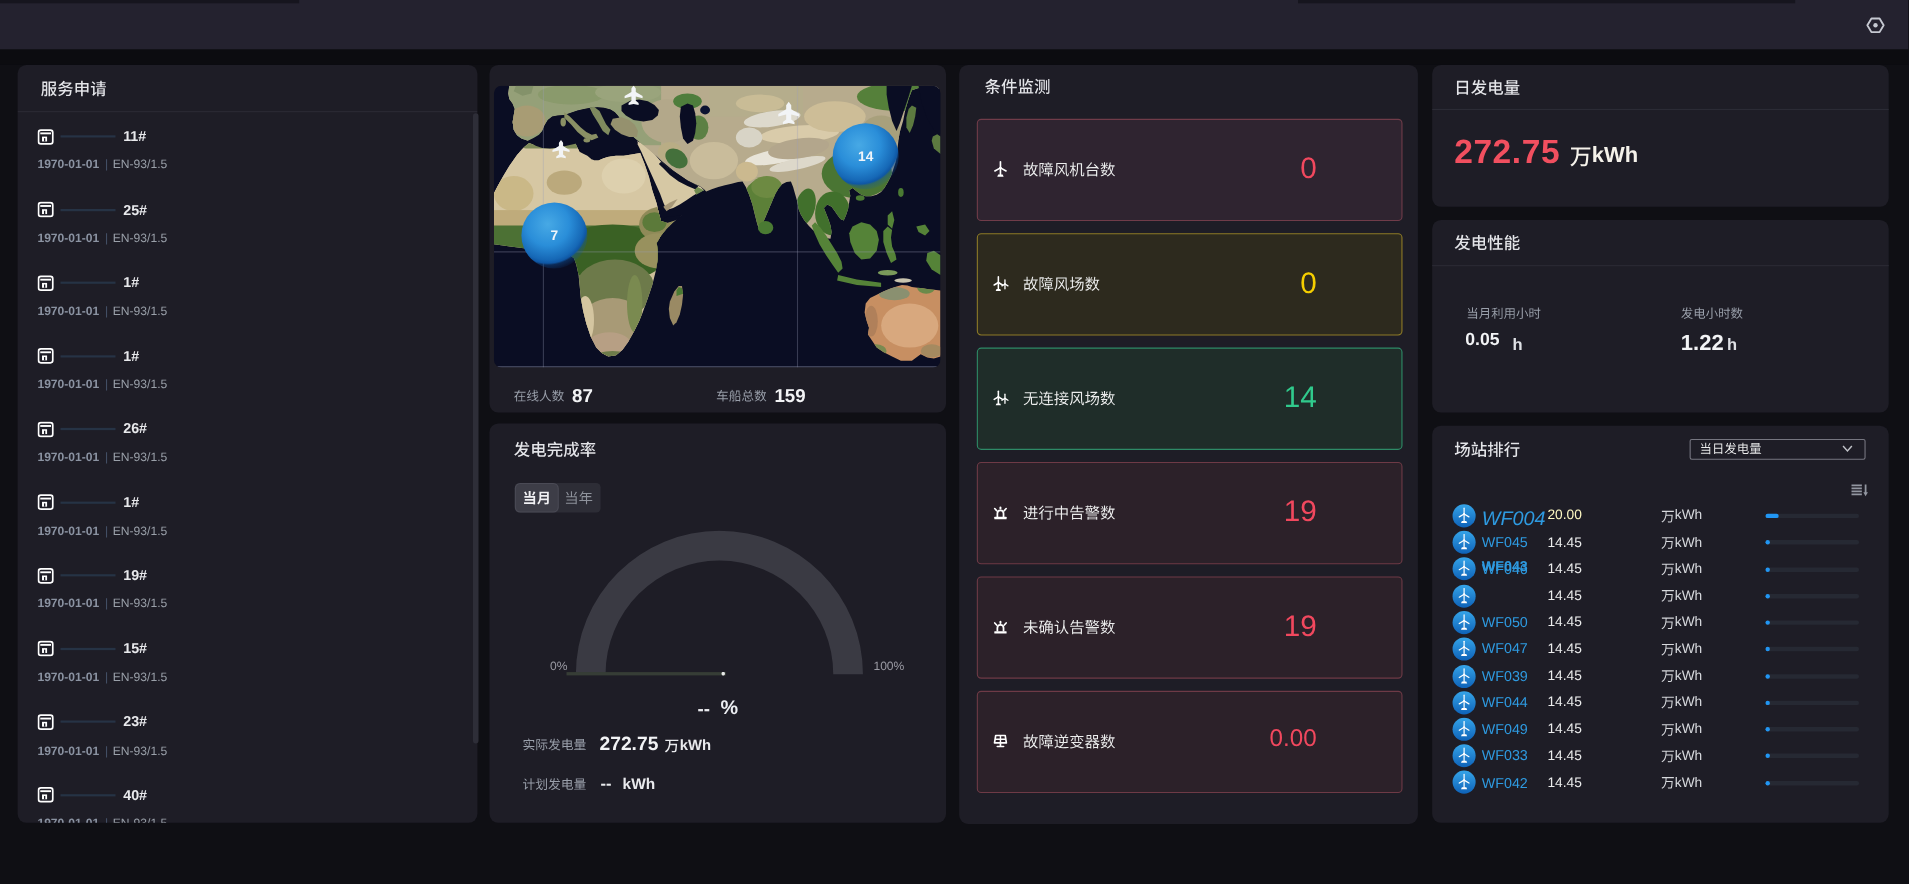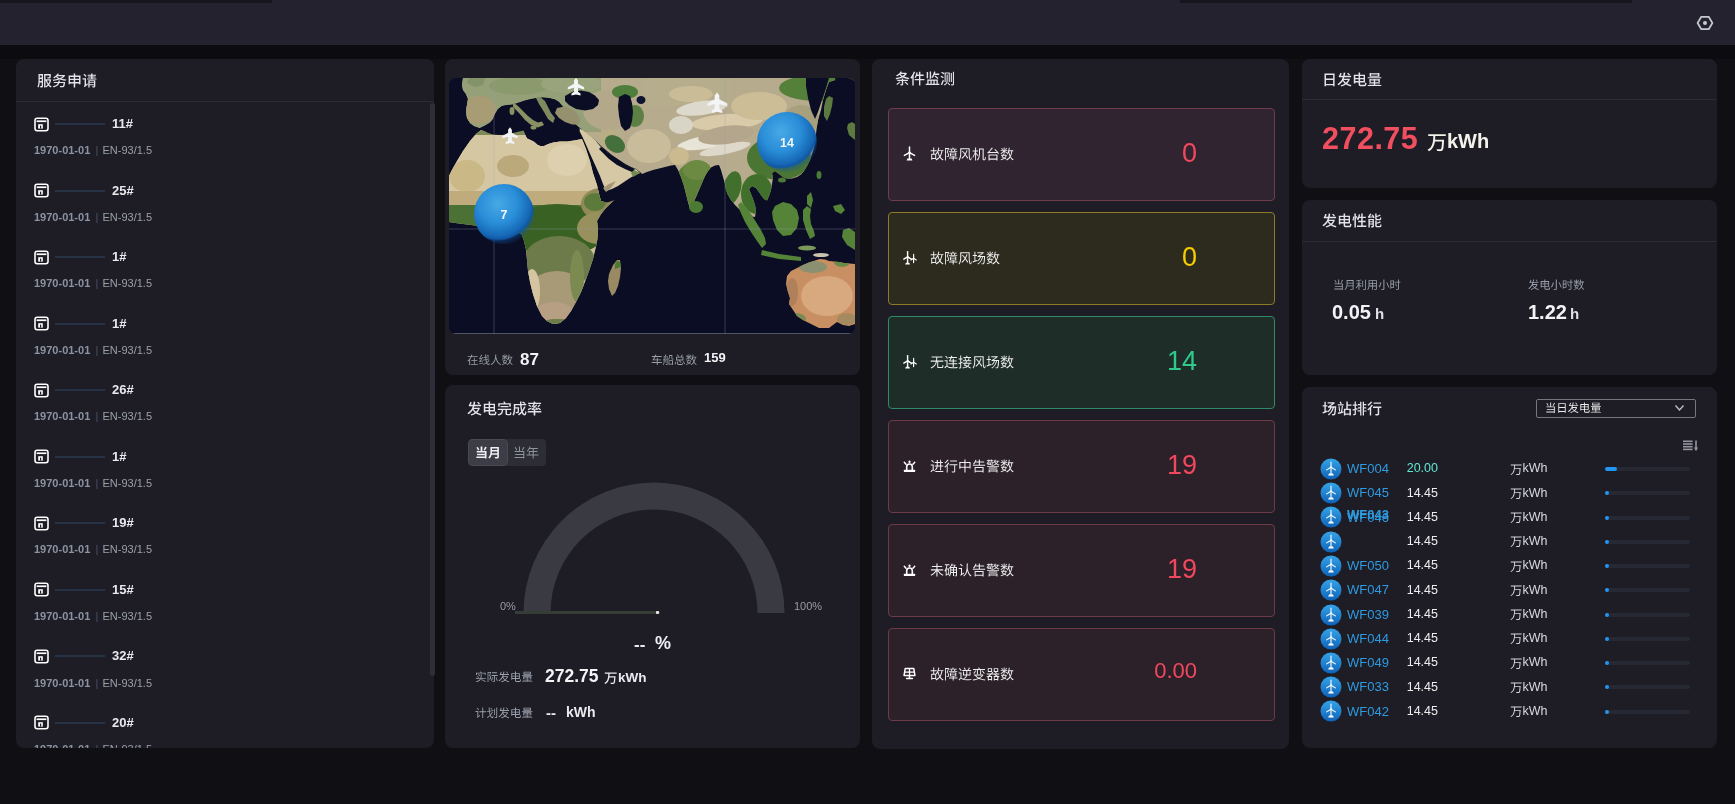--- a/index.html
+++ b/index.html
@@ -109,45 +109,45 @@
       <div style="position:absolute;left:18px;top:551.9px;font-size:11px;font-weight:700;color:#8b93a2;line-height:1;white-space:nowrap;">1970-01-01</div>
       <div style="position:absolute;left:79.5px;top:551.9px;font-size:11px;font-weight:400;color:#46536a;line-height:1;white-space:nowrap;">|</div>
       <div style="position:absolute;left:86.5px;top:551.9px;font-size:11px;font-weight:400;color:#9aa0a9;line-height:1;white-space:nowrap;">EN-93/1.5</div>
       <svg style="position:absolute;left:18px;top:590px" width="15" height="15" viewBox="0 0 15 15">
 <rect x="1" y="1.2" width="13" height="12.6" rx="2.2" fill="none" stroke="#fff" stroke-width="1.6"></rect>
 <rect x="2.6" y="3.4" width="9.8" height="1.7" fill="#fff"></rect>
 <rect x="4.2" y="7.2" width="4.6" height="4.4" fill="#fff"></rect>
 <rect x="6" y="8.6" width="1.2" height="3" fill="#1e1d26"></rect>
 </svg>
       <div style="position:absolute;left:39px;top:596px;width:50px;height:2px;background:#263345"></div>
-      <div style="position:absolute;left:96px;top:590.4px;font-size:13px;font-weight:700;color:#e8e9ec;line-height:1;white-space:nowrap;">32#</div>
+      <div style="position:absolute;left:96px;top:590.4px;font-size:13px;font-weight:700;color:#e8e9ec;line-height:1;white-space:nowrap;">23#</div>
       <div style="position:absolute;left:18px;top:618.5px;font-size:11px;font-weight:700;color:#8b93a2;line-height:1;white-space:nowrap;">1970-01-01</div>
       <div style="position:absolute;left:79.5px;top:618.5px;font-size:11px;font-weight:400;color:#46536a;line-height:1;white-space:nowrap;">|</div>
       <div style="position:absolute;left:86.5px;top:618.5px;font-size:11px;font-weight:400;color:#9aa0a9;line-height:1;white-space:nowrap;">EN-93/1.5</div>
       <svg style="position:absolute;left:18px;top:656px" width="15" height="15" viewBox="0 0 15 15">
 <rect x="1" y="1.2" width="13" height="12.6" rx="2.2" fill="none" stroke="#fff" stroke-width="1.6"></rect>
 <rect x="2.6" y="3.4" width="9.8" height="1.7" fill="#fff"></rect>
 <rect x="4.2" y="7.2" width="4.6" height="4.4" fill="#fff"></rect>
 <rect x="6" y="8.6" width="1.2" height="3" fill="#1e1d26"></rect>
 </svg>
       <div style="position:absolute;left:39px;top:663px;width:50px;height:2px;background:#263345"></div>
-      <div style="position:absolute;left:96px;top:656.9px;font-size:13px;font-weight:700;color:#e8e9ec;line-height:1;white-space:nowrap;">20#</div>
+      <div style="position:absolute;left:96px;top:656.9px;font-size:13px;font-weight:700;color:#e8e9ec;line-height:1;white-space:nowrap;">40#</div>
       <div style="position:absolute;left:18px;top:685.0px;font-size:11px;font-weight:700;color:#8b93a2;line-height:1;white-space:nowrap;">1970-01-01</div>
       <div style="position:absolute;left:79.5px;top:685.0px;font-size:11px;font-weight:400;color:#46536a;line-height:1;white-space:nowrap;">|</div>
       <div style="position:absolute;left:86.5px;top:685.0px;font-size:11px;font-weight:400;color:#9aa0a9;line-height:1;white-space:nowrap;">EN-93/1.5</div>
     </div>
     <div style="position:absolute;left:445px;top:59px;width:415px;height:316px;background:#1e1d26;border-radius:8px;"></div>
     <svg style="position:absolute;left:467px;top:354.0px;overflow:visible" width="48" height="15" viewBox="0 0 48 15">
       <path d="M0.7 2.2H10.8V3.1H0.7ZM4.3 5.9H10.3V6.7H4.3ZM3.8 10H10.8V10.8H3.8ZM6.9 3.7H7.7V10.4H6.9ZM4.5 0.5 5.4 0.7Q5 2 4.4 3.3Q3.8 4.6 2.9 5.7Q2 6.8 0.9 7.6Q0.8 7.5 0.8 7.4Q0.7 7.2 0.6 7.1Q0.5 6.9 0.4 6.8Q1.2 6.3 1.9 5.6Q2.5 4.8 3 4Q3.5 3.1 3.9 2.2Q4.3 1.3 4.5 0.5ZM2.2 5.2H3.1V11H2.2Z M12.4 8Q12.4 7.9 12.3 7.8Q12.3 7.6 12.2 7.5Q12.2 7.3 12.1 7.2Q12.3 7.2 12.5 7Q12.7 6.8 13 6.5Q13.1 6.3 13.4 6Q13.7 5.6 14 5.1Q14.4 4.6 14.7 4Q15.1 3.5 15.4 2.9L16.1 3.3Q15.4 4.5 14.6 5.6Q13.8 6.7 13 7.6V7.6Q13 7.6 12.9 7.6Q12.8 7.7 12.7 7.7Q12.6 7.8 12.5 7.9Q12.4 8 12.4 8ZM12.4 8 12.4 7.3 12.8 7 15.9 6.5Q15.9 6.6 15.9 6.8Q15.9 7.1 15.9 7.2Q14.8 7.4 14.2 7.5Q13.5 7.7 13.2 7.8Q12.8 7.9 12.6 7.9Q12.5 8 12.4 8ZM12.3 5.3Q12.3 5.2 12.3 5Q12.2 4.9 12.2 4.7Q12.1 4.5 12 4.4Q12.2 4.4 12.4 4.2Q12.5 4 12.7 3.7Q12.8 3.6 13 3.3Q13.2 2.9 13.4 2.5Q13.6 2 13.9 1.5Q14.1 1 14.2 0.5L15.1 0.9Q14.8 1.6 14.4 2.3Q14 3 13.6 3.6Q13.3 4.3 12.8 4.8V4.8Q12.8 4.8 12.8 4.9Q12.7 4.9 12.6 5Q12.5 5 12.4 5.1Q12.3 5.2 12.3 5.3ZM12.3 5.3 12.3 4.6 12.7 4.3 14.9 4.1Q14.8 4.3 14.8 4.5Q14.8 4.7 14.8 4.8Q14.1 4.9 13.6 5Q13.2 5.1 12.9 5.1Q12.6 5.1 12.5 5.2Q12.4 5.2 12.3 5.3ZM12.1 9.5Q12.6 9.4 13.2 9.2Q13.8 9 14.5 8.9Q15.2 8.7 16 8.5L16.1 9.2Q15.1 9.5 14.1 9.8Q13.1 10.1 12.3 10.3ZM16.5 3.2 21.9 2.4 22 3.2 16.6 4ZM16.2 5.7 22.2 4.6 22.3 5.3 16.4 6.5ZM18.2 0.4H19.1Q19.1 1.8 19.1 3Q19.2 4.3 19.3 5.4Q19.5 6.4 19.7 7.3Q19.9 8.2 20.1 8.8Q20.4 9.5 20.7 9.8Q21.1 10.2 21.4 10.2Q21.6 10.2 21.7 10.1Q21.8 10 21.9 9.7Q21.9 9.4 21.9 8.9Q22.1 9 22.2 9.1Q22.4 9.3 22.6 9.3Q22.5 10 22.4 10.3Q22.2 10.7 22 10.9Q21.7 11 21.4 11Q20.8 11 20.3 10.6Q19.9 10.2 19.5 9.5Q19.2 8.8 18.9 7.8Q18.7 6.9 18.5 5.7Q18.4 4.5 18.3 3.2Q18.2 1.8 18.2 0.4ZM19.6 1.1 20.1 0.7Q20.4 0.8 20.7 1Q21 1.1 21.3 1.3Q21.6 1.5 21.8 1.7L21.3 2.2Q21 1.9 20.5 1.7Q20 1.4 19.6 1.1ZM21.7 6.1 22.4 6.4Q21.8 7.4 20.9 8.3Q19.9 9.1 18.8 9.8Q17.7 10.4 16.4 10.8Q16.3 10.7 16.2 10.5Q16 10.3 15.9 10.1Q17.1 9.7 18.2 9.2Q19.3 8.6 20.2 7.8Q21.1 7 21.7 6.1Z M28.3 0.5H29.2Q29.2 1 29.2 1.8Q29.1 2.6 29 3.5Q28.8 4.5 28.5 5.5Q28.2 6.6 27.7 7.6Q27.1 8.6 26.3 9.5Q25.4 10.3 24.2 11Q24.1 10.8 23.9 10.6Q23.7 10.5 23.5 10.3Q24.7 9.7 25.5 8.9Q26.3 8 26.9 7.1Q27.4 6.1 27.7 5.2Q27.9 4.2 28.1 3.3Q28.2 2.4 28.2 1.7Q28.3 0.9 28.3 0.5ZM29.1 1.9Q29.1 2.1 29.2 2.7Q29.3 3.2 29.5 4Q29.7 4.8 30 5.6Q30.3 6.5 30.9 7.4Q31.4 8.2 32.2 9Q33 9.7 34.1 10.2Q33.9 10.4 33.7 10.6Q33.6 10.8 33.5 11Q32.3 10.4 31.5 9.6Q30.7 8.8 30.1 7.9Q29.6 7 29.2 6.1Q28.9 5.1 28.7 4.3Q28.5 3.5 28.4 2.9Q28.3 2.3 28.3 2Z M35.3 6.4H39.7V7.1H35.3ZM35.1 2.6H40.6V3.3H35.1ZM39.6 0.7 40.3 1Q40.1 1.4 39.8 1.8Q39.5 2.2 39.3 2.5L38.7 2.2Q38.9 2 39 1.7Q39.2 1.5 39.3 1.2Q39.5 0.9 39.6 0.7ZM37.5 0.5H38.3V5.5H37.5ZM35.5 1 36.1 0.7Q36.4 1.1 36.6 1.5Q36.8 1.9 36.9 2.2L36.2 2.5Q36.2 2.2 35.9 1.8Q35.7 1.4 35.5 1ZM37.5 2.9 38.1 3.2Q37.8 3.7 37.3 4.2Q36.9 4.7 36.4 5.1Q35.9 5.5 35.4 5.8Q35.3 5.6 35.2 5.4Q35.1 5.2 35 5.1Q35.4 4.9 35.9 4.6Q36.4 4.2 36.8 3.8Q37.2 3.3 37.5 2.9ZM38.1 3.1Q38.3 3.2 38.6 3.4Q38.9 3.6 39.2 3.8Q39.6 4 39.9 4.2Q40.2 4.4 40.3 4.5L39.8 5.1Q39.7 5 39.4 4.8Q39.1 4.5 38.8 4.3Q38.5 4.1 38.2 3.8Q37.9 3.6 37.7 3.5ZM41.5 2.7H45.4V3.5H41.5ZM41.7 0.6 42.5 0.7Q42.4 1.8 42.1 2.8Q41.8 3.8 41.5 4.7Q41.1 5.6 40.7 6.2Q40.6 6.2 40.5 6.1Q40.4 6 40.3 5.9Q40.1 5.8 40 5.7Q40.5 5.1 40.8 4.3Q41.1 3.5 41.4 2.5Q41.6 1.6 41.7 0.6ZM43.9 3.2 44.7 3.2Q44.4 5.2 43.9 6.7Q43.4 8.2 42.5 9.2Q41.6 10.3 40.2 11.1Q40.1 11 40 10.9Q40 10.7 39.9 10.6Q39.8 10.5 39.7 10.4Q41 9.7 41.8 8.7Q42.7 7.7 43.2 6.3Q43.6 5 43.9 3.2ZM41.9 3.4Q42.2 4.9 42.7 6.3Q43.2 7.7 43.9 8.7Q44.6 9.7 45.7 10.3Q45.5 10.4 45.4 10.6Q45.2 10.8 45.1 10.9Q44 10.3 43.3 9.2Q42.5 8.1 42 6.7Q41.5 5.2 41.2 3.5ZM35.8 8.4 36.3 7.8Q36.9 8.1 37.6 8.4Q38.2 8.7 38.8 9Q39.4 9.3 39.8 9.6L39.2 10.2Q38.9 9.9 38.3 9.6Q37.7 9.2 37 8.9Q36.4 8.6 35.8 8.4ZM39.4 6.4H39.6L39.7 6.4L40.2 6.6Q39.8 7.8 39.1 8.7Q38.4 9.5 37.4 10.1Q36.5 10.6 35.4 10.9Q35.3 10.8 35.2 10.6Q35.1 10.4 35 10.3Q36 10 36.9 9.6Q37.8 9.1 38.5 8.3Q39.1 7.6 39.4 6.5ZM35.8 8.4Q36 8 36.3 7.5Q36.5 7.1 36.8 6.6Q37 6.1 37.2 5.7L37.9 5.8Q37.8 6.3 37.5 6.8Q37.3 7.3 37 7.7Q36.8 8.2 36.6 8.5Z" fill="#9aa0ab"></path>
     </svg>
     <div style="position:absolute;left:520px;top:350.8px;font-size:17px;font-weight:700;color:#f2f3f5;line-height:1;white-space:nowrap;">87</div>
     <svg style="position:absolute;left:651px;top:354.0px;overflow:visible" width="48" height="15" viewBox="0 0 48 15">
       <path d="M0.9 2.1H10.6V3H0.9ZM0.7 8H10.8V8.9H0.7ZM5.8 3.7H6.7V11H5.8ZM1.9 6.4Q1.9 6.3 1.9 6.2Q1.8 6 1.7 5.8Q1.7 5.7 1.6 5.5Q1.8 5.5 2 5.2Q2.2 5 2.4 4.6Q2.5 4.4 2.8 4Q3 3.6 3.3 3Q3.6 2.4 3.9 1.7Q4.2 1.1 4.4 0.4L5.4 0.7Q5 1.6 4.5 2.6Q4.1 3.5 3.6 4.4Q3.1 5.2 2.6 5.9V5.9Q2.6 5.9 2.5 6Q2.4 6 2.2 6.1Q2.1 6.2 2 6.3Q1.9 6.4 1.9 6.4ZM1.9 6.4V5.7L2.5 5.4H9.9V6.3H3.2Q2.8 6.3 2.6 6.3Q2.3 6.3 2.2 6.3Q2 6.4 1.9 6.4Z M17.9 9.7H21.5V10.5H17.9ZM17.6 6.2H21.9V11H21V7H18.4V11.1H17.6ZM18.4 1.1H20.9V1.9H18.4ZM18.1 1.1H18.8V2.8Q18.8 3.3 18.7 3.8Q18.6 4.4 18.3 4.9Q18 5.4 17.4 5.7Q17.3 5.7 17.2 5.5Q17.1 5.4 17 5.3Q16.9 5.2 16.8 5.2Q17.4 4.9 17.6 4.5Q17.9 4 18 3.6Q18.1 3.2 18.1 2.8ZM20.5 1.1H21.3V4.4Q21.3 4.6 21.3 4.7Q21.4 4.8 21.5 4.8Q21.5 4.8 21.6 4.8Q21.8 4.8 21.9 4.8Q22 4.8 22 4.8Q22.1 4.8 22.2 4.8Q22.4 4.8 22.5 4.8Q22.5 4.9 22.5 5.1Q22.5 5.3 22.5 5.5Q22.4 5.5 22.3 5.5Q22.2 5.5 22 5.5Q22 5.5 21.8 5.5Q21.7 5.5 21.6 5.5Q21.5 5.5 21.4 5.5Q21.1 5.5 20.9 5.4Q20.7 5.3 20.6 5Q20.5 4.8 20.5 4.4ZM13.1 1.9H16V2.6H13.1ZM15.8 1.9H16.5V10Q16.5 10.3 16.5 10.5Q16.4 10.7 16.2 10.8Q16 10.9 15.6 10.9Q15.3 10.9 14.8 10.9Q14.8 10.8 14.7 10.5Q14.6 10.3 14.5 10.2Q14.9 10.2 15.2 10.2Q15.5 10.2 15.6 10.2Q15.7 10.2 15.7 10.1Q15.8 10.1 15.8 10ZM12.8 1.9H13.5V6.2Q13.5 6.7 13.5 7.4Q13.5 8 13.4 8.7Q13.3 9.4 13.1 10Q12.9 10.6 12.6 11.1Q12.5 11 12.4 11Q12.3 10.9 12.1 10.8Q12 10.7 11.9 10.7Q12.3 10 12.5 9.3Q12.7 8.5 12.7 7.7Q12.8 6.9 12.8 6.2ZM14 3.3 14.6 3.1Q14.8 3.5 15 3.9Q15.2 4.4 15.3 4.7L14.7 5Q14.6 4.6 14.4 4.2Q14.2 3.7 14 3.3ZM14.3 0.4 15.2 0.6Q15 1 14.9 1.5Q14.7 2 14.5 2.3L13.9 2.1Q14 1.8 14.1 1.3Q14.2 0.8 14.3 0.4ZM12 5.5H16.2V6.2H12ZM14 6.8 14.5 6.6Q14.8 7 15.1 7.5Q15.3 8 15.4 8.4L14.8 8.6Q14.7 8.3 14.5 7.8Q14.2 7.3 14 6.8Z M31.7 7.7 32.4 7.3Q32.7 7.7 33.1 8.1Q33.4 8.6 33.6 9Q33.9 9.4 34 9.8L33.3 10.2Q33.2 9.9 32.9 9.4Q32.7 9 32.4 8.5Q32.1 8.1 31.7 7.7ZM27.7 7 28.4 6.5Q28.7 6.8 29.1 7.1Q29.5 7.4 29.9 7.8Q30.2 8.1 30.4 8.4L29.8 8.9Q29.6 8.6 29.3 8.3Q28.9 8 28.5 7.6Q28.1 7.3 27.7 7ZM26.2 7.4H27.1V9.7Q27.1 10 27.3 10.1Q27.5 10.1 28 10.1Q28.1 10.1 28.3 10.1Q28.6 10.1 28.9 10.1Q29.2 10.1 29.5 10.1Q29.8 10.1 30.1 10.1Q30.3 10.1 30.5 10.1Q30.8 10.1 30.9 10Q31.1 10 31.1 9.7Q31.2 9.5 31.2 9Q31.3 9 31.4 9.1Q31.6 9.1 31.7 9.2Q31.9 9.2 32 9.3Q32 9.9 31.8 10.3Q31.7 10.6 31.4 10.8Q31.1 10.9 30.5 10.9Q30.5 10.9 30.2 10.9Q29.9 10.9 29.6 10.9Q29.2 10.9 28.9 10.9Q28.6 10.9 28.3 10.9Q28 10.9 28 10.9Q27.3 10.9 26.9 10.8Q26.5 10.7 26.4 10.4Q26.2 10.2 26.2 9.7ZM24.6 7.5 25.4 7.7Q25.2 8.4 25 9.1Q24.7 9.9 24.3 10.4L23.5 10Q23.7 9.7 23.9 9.3Q24.2 8.9 24.3 8.4Q24.5 8 24.6 7.5ZM26 0.8 26.7 0.5Q27.1 1 27.4 1.5Q27.8 2 27.9 2.4L27.1 2.8Q27.1 2.6 26.9 2.2Q26.7 1.9 26.4 1.5Q26.2 1.2 26 0.8ZM30.9 0.5 31.7 0.8Q31.4 1.5 31 2.2Q30.5 2.8 30.2 3.3L29.5 3Q29.7 2.7 30 2.2Q30.2 1.8 30.5 1.3Q30.7 0.9 30.9 0.5ZM26.1 3.6V5.6H31.5V3.6ZM25.1 2.8H32.4V6.4H25.1Z M35.3 6.4H39.7V7.1H35.3ZM35.1 2.6H40.6V3.3H35.1ZM39.6 0.7 40.3 1Q40.1 1.4 39.8 1.8Q39.5 2.2 39.3 2.5L38.7 2.2Q38.9 2 39 1.7Q39.2 1.5 39.3 1.2Q39.5 0.9 39.6 0.7ZM37.5 0.5H38.3V5.5H37.5ZM35.5 1 36.1 0.7Q36.4 1.1 36.6 1.5Q36.8 1.9 36.9 2.2L36.2 2.5Q36.2 2.2 35.9 1.8Q35.7 1.4 35.5 1ZM37.5 2.9 38.1 3.2Q37.8 3.7 37.3 4.2Q36.9 4.7 36.4 5.1Q35.9 5.5 35.4 5.8Q35.3 5.6 35.2 5.4Q35.1 5.2 35 5.1Q35.4 4.9 35.9 4.6Q36.4 4.2 36.8 3.8Q37.2 3.3 37.5 2.9ZM38.1 3.1Q38.3 3.2 38.6 3.4Q38.9 3.6 39.2 3.8Q39.6 4 39.9 4.2Q40.2 4.4 40.3 4.5L39.8 5.1Q39.7 5 39.4 4.8Q39.1 4.5 38.8 4.3Q38.5 4.1 38.2 3.8Q37.9 3.6 37.7 3.5ZM41.5 2.7H45.4V3.5H41.5ZM41.7 0.6 42.5 0.7Q42.4 1.8 42.1 2.8Q41.8 3.8 41.5 4.7Q41.1 5.6 40.7 6.2Q40.6 6.2 40.5 6.1Q40.4 6 40.3 5.9Q40.1 5.8 40 5.7Q40.5 5.1 40.8 4.3Q41.1 3.5 41.4 2.5Q41.6 1.6 41.7 0.6ZM43.9 3.2 44.7 3.2Q44.4 5.2 43.9 6.7Q43.4 8.2 42.5 9.2Q41.6 10.3 40.2 11.1Q40.1 11 40 10.9Q40 10.7 39.9 10.6Q39.8 10.5 39.7 10.4Q41 9.7 41.8 8.7Q42.7 7.7 43.2 6.3Q43.6 5 43.9 3.2ZM41.9 3.4Q42.2 4.9 42.7 6.3Q43.2 7.7 43.9 8.7Q44.6 9.7 45.7 10.3Q45.5 10.4 45.4 10.6Q45.2 10.8 45.1 10.9Q44 10.3 43.3 9.2Q42.5 8.1 42 6.7Q41.5 5.2 41.2 3.5ZM35.8 8.4 36.3 7.8Q36.9 8.1 37.6 8.4Q38.2 8.7 38.8 9Q39.4 9.3 39.8 9.6L39.2 10.2Q38.9 9.9 38.3 9.6Q37.7 9.2 37 8.9Q36.4 8.6 35.8 8.4ZM39.4 6.4H39.6L39.7 6.4L40.2 6.6Q39.8 7.8 39.1 8.7Q38.4 9.5 37.4 10.1Q36.5 10.6 35.4 10.9Q35.3 10.8 35.2 10.6Q35.1 10.4 35 10.3Q36 10 36.9 9.6Q37.8 9.1 38.5 8.3Q39.1 7.6 39.4 6.5ZM35.8 8.4Q36 8 36.3 7.5Q36.5 7.1 36.8 6.6Q37 6.1 37.2 5.7L37.9 5.8Q37.8 6.3 37.5 6.8Q37.3 7.3 37 7.7Q36.8 8.2 36.6 8.5Z" fill="#9aa0ab"></path>
     </svg>
-    <div style="position:absolute;left:704px;top:350.8px;font-size:13px;font-weight:700;color:#f2f3f5;line-height:1;white-space:nowrap;text-align:center;">159</div>
+    <div style="position:absolute;left:704px;top:350.8px;font-size:17px;font-weight:700;color:#f2f3f5;line-height:1;white-space:nowrap;text-align:center;">159</div>
     <svg style="position:absolute;left:449px;top:78px;border-radius:7px" width="406" height="256" viewBox="0 0 406 256">
 <defs>
 <radialGradient id="mk" cx="0.4" cy="0.33" r="0.72">
 <stop offset="0" stop-color="#47a9e5"></stop>
           <stop offset="0.45" stop-color="#2a8ed9"></stop>
           <stop offset="0.75" stop-color="#1668b6"></stop>
           <stop offset="0.82" stop-color="#0f57a4"></stop>
 <stop offset="0.86" stop-color="#0f57a4" stop-opacity="0.4"></stop>
           <stop offset="1" stop-color="#0f57a4" stop-opacity="0"></stop>
 </radialGradient>
@@ -433,21 +433,21 @@
     </div>
     <svg style="position:absolute;left:1322px;top:213.2px;overflow:visible" width="62" height="20" viewBox="0 0 62 20">
       <path d="M6.2 7.2Q7.2 9.5 9.3 11.1Q11.4 12.7 14.6 13.2Q14.4 13.4 14.2 13.6Q14.1 13.8 13.9 14.1Q13.8 14.3 13.7 14.5Q11.5 14 9.9 13.1Q8.2 12.2 7 10.8Q5.8 9.4 5 7.5ZM11.4 6.7H11.7L11.9 6.6L12.9 7Q12.4 8.6 11.6 9.8Q10.7 11.1 9.6 12Q8.5 12.9 7.1 13.5Q5.8 14.1 4.3 14.5Q4.2 14.2 4 13.8Q3.8 13.5 3.6 13.3Q4.9 12.9 6.2 12.4Q7.4 11.9 8.4 11.1Q9.5 10.3 10.2 9.2Q11 8.2 11.4 6.9ZM5.8 6.7H11.6V8H5.4ZM6.7 0.5 8.3 0.7Q8 2.9 7.5 4.8Q7 6.6 6.2 8.2Q5.4 9.8 4.2 11.1Q3.1 12.3 1.4 13.3Q1.3 13.1 1.2 12.9Q1 12.7 0.8 12.5Q0.6 12.3 0.4 12.2Q2.4 11 3.7 9.3Q5 7.6 5.7 5.4Q6.4 3.1 6.7 0.5ZM10.1 1.3 11.2 0.7Q11.5 1 11.8 1.4Q12.2 1.8 12.5 2.1Q12.8 2.5 13 2.8L11.9 3.5Q11.7 3.3 11.4 2.9Q11.1 2.5 10.7 2.1Q10.4 1.7 10.1 1.3ZM2.1 5.5Q2.1 5.3 2 5.1Q1.9 4.9 1.8 4.6Q1.7 4.4 1.6 4.2Q1.8 4.1 1.9 4Q2.1 3.8 2.2 3.6Q2.3 3.4 2.5 3Q2.7 2.6 2.9 2.1Q3.1 1.5 3.2 0.9L4.8 1.2Q4.6 1.8 4.3 2.5Q4 3.1 3.7 3.7Q3.5 4.3 3.2 4.7V4.7Q3.2 4.7 3 4.8Q2.9 4.9 2.6 5Q2.4 5.1 2.3 5.2Q2.1 5.4 2.1 5.5ZM2.1 5.5V4.4L3 3.8H14.1L14.1 5.2H3.7Q3 5.2 2.6 5.3Q2.2 5.4 2.1 5.5Z M17.5 5.9H27.4V7.3H17.5ZM21.6 0.6H23.1V11.7Q23.1 12.2 23.2 12.4Q23.3 12.6 23.5 12.7Q23.7 12.8 24.1 12.8Q24.3 12.8 24.6 12.8Q24.8 12.8 25.2 12.8Q25.6 12.8 25.9 12.8Q26.3 12.8 26.6 12.8Q26.9 12.8 27 12.8Q27.4 12.8 27.6 12.6Q27.9 12.4 27.9 11.9Q28 11.4 28.1 10.5Q28.4 10.7 28.8 10.8Q29.2 11 29.5 11.1Q29.4 12.2 29.2 12.9Q28.9 13.6 28.5 13.9Q28 14.2 27.1 14.2Q27 14.2 26.7 14.2Q26.4 14.2 26 14.2Q25.6 14.2 25.2 14.2Q24.8 14.2 24.4 14.2Q24.1 14.2 24 14.2Q23.1 14.2 22.6 14Q22 13.8 21.8 13.3Q21.6 12.7 21.6 11.7ZM17.7 2.7H28V10.5H17.7V9.1H26.6V4.1H17.7ZM16.8 2.7H18.3V11.4H16.8Z M32.4 0.5H33.9V14.4H32.4ZM31.1 3.4 32.1 3.6Q32.1 4.2 32 4.9Q31.9 5.7 31.8 6.4Q31.6 7.1 31.4 7.7L30.3 7.3Q30.5 6.8 30.7 6.1Q30.8 5.4 30.9 4.7Q31.1 4 31.1 3.4ZM33.8 3.4 34.7 3Q35.1 3.6 35.4 4.3Q35.7 5 35.8 5.5L34.7 6Q34.7 5.6 34.5 5.2Q34.4 4.7 34.2 4.3Q34 3.8 33.8 3.4ZM36.7 1.2 38.1 1.4Q37.9 2.5 37.7 3.6Q37.4 4.7 37.1 5.6Q36.7 6.5 36.3 7.2Q36.2 7.1 35.9 7Q35.7 6.9 35.5 6.8Q35.2 6.7 35 6.6Q35.5 5.9 35.8 5.1Q36.1 4.2 36.3 3.2Q36.6 2.2 36.7 1.2ZM37 3.7H43.9V5H36.5ZM39.2 0.6H40.7V13.4H39.2ZM36.2 7.8H43.6V9.2H36.2ZM35 12.6H44.3V14H35Z M46.4 5.9H51.2V7.1H47.8V14.4H46.4ZM50.5 5.9H51.9V12.9Q51.9 13.4 51.8 13.7Q51.7 14 51.4 14.2Q51 14.3 50.5 14.4Q50 14.4 49.3 14.4Q49.2 14.1 49.1 13.8Q49 13.4 48.8 13.1Q49.3 13.2 49.7 13.2Q50.1 13.2 50.3 13.2Q50.4 13.2 50.5 13.1Q50.5 13.1 50.5 12.9ZM47 8.2H51.3V9.2H47ZM47 10.4H51.3V11.5H47ZM53.2 0.6H54.6V5.3Q54.6 5.7 54.8 5.8Q54.9 5.9 55.4 5.9Q55.5 5.9 55.8 5.9Q56 5.9 56.4 5.9Q56.7 5.9 57 5.9Q57.3 5.9 57.4 5.9Q57.7 5.9 57.9 5.8Q58 5.7 58.1 5.3Q58.1 5 58.1 4.3Q58.4 4.4 58.7 4.6Q59.1 4.7 59.4 4.8Q59.3 5.7 59.1 6.3Q58.9 6.8 58.6 7Q58.2 7.2 57.6 7.2Q57.5 7.2 57.2 7.2Q57 7.2 56.7 7.2Q56.4 7.2 56.1 7.2Q55.8 7.2 55.5 7.2Q55.3 7.2 55.2 7.2Q54.4 7.2 54 7Q53.6 6.9 53.4 6.5Q53.2 6.1 53.2 5.4ZM57.8 1.6 58.7 2.6Q58.1 2.9 57.3 3.2Q56.5 3.5 55.7 3.8Q54.9 4 54.1 4.2Q54.1 4 54 3.7Q53.8 3.5 53.7 3.3Q54.4 3 55.2 2.7Q55.9 2.5 56.6 2.2Q57.3 1.9 57.8 1.6ZM53.2 7.6H54.7V12.5Q54.7 12.9 54.8 13Q54.9 13.1 55.4 13.1Q55.5 13.1 55.8 13.1Q56.1 13.1 56.4 13.1Q56.8 13.1 57.1 13.1Q57.4 13.1 57.5 13.1Q57.8 13.1 58 13Q58.1 12.8 58.2 12.4Q58.2 12 58.3 11.2Q58.5 11.3 58.9 11.5Q59.2 11.6 59.5 11.7Q59.5 12.7 59.3 13.3Q59.1 13.9 58.7 14.1Q58.3 14.3 57.6 14.3Q57.5 14.3 57.3 14.3Q57.1 14.3 56.8 14.3Q56.4 14.3 56.1 14.3Q55.8 14.3 55.6 14.3Q55.3 14.3 55.2 14.3Q54.5 14.3 54 14.2Q53.6 14 53.4 13.6Q53.2 13.2 53.2 12.5ZM57.9 8.3 58.9 9.3Q58.2 9.7 57.4 10Q56.6 10.4 55.8 10.6Q54.9 10.9 54.1 11.1Q54.1 10.9 53.9 10.6Q53.8 10.3 53.7 10.1Q54.5 9.9 55.2 9.6Q56 9.3 56.7 9Q57.4 8.6 57.9 8.3ZM49.6 1.9 50.8 1.4Q51.2 1.9 51.6 2.5Q51.9 3.1 52.2 3.7Q52.5 4.3 52.6 4.7L51.4 5.3Q51.2 4.8 51 4.2Q50.7 3.6 50.3 3Q50 2.4 49.6 1.9ZM46.3 5Q46.2 4.9 46.2 4.6Q46.1 4.4 46 4.1Q45.9 3.9 45.8 3.7Q46 3.6 46.2 3.5Q46.3 3.3 46.5 3.1Q46.6 2.9 46.9 2.5Q47.2 2.1 47.5 1.6Q47.8 1.1 48 0.5L49.5 0.9Q49.2 1.5 48.8 2.1Q48.4 2.8 48 3.3Q47.5 3.9 47.1 4.3V4.3Q47.1 4.3 47 4.4Q46.9 4.4 46.7 4.5Q46.5 4.7 46.4 4.8Q46.3 4.9 46.3 5ZM46.3 5 46.2 4 46.9 3.6 51.7 3.3Q51.6 3.6 51.6 3.9Q51.6 4.2 51.6 4.4Q50.3 4.5 49.4 4.6Q48.5 4.7 47.9 4.8Q47.4 4.8 47 4.9Q46.7 4.9 46.6 4.9Q46.4 5 46.3 5Z" fill="#e3e4e8"></path>
     </svg>
     <svg style="position:absolute;left:1333px;top:279.1px;overflow:visible" width="70" height="15" viewBox="0 0 70 15">
       <path d="M5.2 0.4H6.1V4.9H5.2ZM1.4 1.3 2.1 0.9Q2.5 1.3 2.7 1.8Q3 2.3 3.3 2.7Q3.5 3.2 3.6 3.5L2.8 3.9Q2.7 3.5 2.5 3.1Q2.2 2.6 2 2.1Q1.7 1.7 1.4 1.3ZM9.1 0.8 10 1.2Q9.7 1.6 9.4 2.1Q9.2 2.6 8.9 3.1Q8.6 3.6 8.3 4L7.6 3.7Q7.9 3.3 8.1 2.8Q8.4 2.3 8.6 1.8Q8.9 1.3 9.1 0.8ZM1.5 4.4H9.8V10.9H8.9V5.3H1.5ZM1.9 6.9H9.3V7.8H1.9ZM1.3 9.5H9.4V10.4H1.3Z M14.2 1H20.1V1.9H14.2ZM14.2 3.8H20.1V4.6H14.2ZM14.1 6.5H20.1V7.3H14.1ZM13.6 1H14.5V4.5Q14.5 5.3 14.4 6.1Q14.3 6.9 14.1 7.8Q13.9 8.6 13.4 9.4Q13 10.2 12.3 10.9Q12.2 10.8 12.1 10.6Q12 10.5 11.9 10.4Q11.7 10.3 11.6 10.2Q12.3 9.6 12.7 8.9Q13.1 8.2 13.3 7.5Q13.5 6.7 13.6 6Q13.6 5.2 13.6 4.5ZM19.7 1H20.6V9.6Q20.6 10 20.4 10.3Q20.3 10.5 20 10.6Q19.7 10.7 19.1 10.8Q18.5 10.8 17.6 10.8Q17.6 10.7 17.5 10.5Q17.4 10.3 17.4 10.2Q17.3 10 17.2 9.9Q17.7 9.9 18.1 9.9Q18.6 9.9 18.9 9.9Q19.2 9.9 19.3 9.9Q19.5 9.9 19.6 9.8Q19.7 9.8 19.7 9.6Z M23.2 3.9H28.5V4.6H23.2ZM29.3 1.8H30.1V8H29.3ZM25.5 1.4H26.4V10.8H25.5ZM32.1 0.7H32.9V9.7Q32.9 10.2 32.8 10.4Q32.7 10.6 32.4 10.7Q32.1 10.8 31.6 10.8Q31.1 10.9 30.4 10.9Q30.3 10.7 30.3 10.6Q30.2 10.4 30.2 10.3Q30.1 10.1 30 10Q30.6 10 31.1 10Q31.6 10 31.8 10Q31.9 10 32 9.9Q32.1 9.9 32.1 9.7ZM27.8 0.5 28.4 1.2Q27.8 1.4 26.9 1.6Q26 1.8 25.1 2Q24.2 2.2 23.3 2.3Q23.3 2.1 23.2 1.9Q23.2 1.7 23.1 1.6Q23.7 1.5 24.4 1.4Q25 1.3 25.7 1.1Q26.3 1 26.8 0.9Q27.4 0.7 27.8 0.5ZM25.5 4.2 26.1 4.5Q25.9 5.1 25.6 5.8Q25.3 6.5 24.9 7.1Q24.6 7.8 24.2 8.3Q23.8 8.9 23.4 9.3Q23.3 9.2 23.2 9Q23.2 8.9 23.1 8.7Q23 8.6 22.9 8.5Q23.3 8.1 23.7 7.6Q24 7.1 24.4 6.6Q24.7 6 25 5.4Q25.3 4.8 25.5 4.2ZM26.3 5.4Q26.4 5.5 26.7 5.8Q27 6 27.4 6.3Q27.8 6.6 28.1 6.9Q28.4 7.2 28.5 7.3L28 8Q27.8 7.8 27.5 7.5Q27.3 7.2 26.9 6.9Q26.6 6.6 26.3 6.3Q26 6 25.8 5.8Z M36.1 1.2H43.4V2.1H36.1ZM36.1 3.9H43.4V4.7H36.1ZM36.1 6.6H43.4V7.4H36.1ZM35.6 1.2H36.5V5.3Q36.5 6 36.4 6.7Q36.4 7.5 36.2 8.2Q36 9 35.7 9.7Q35.4 10.3 34.9 10.9Q34.9 10.8 34.7 10.7Q34.6 10.6 34.5 10.5Q34.4 10.4 34.3 10.3Q34.7 9.8 35 9.2Q35.3 8.6 35.4 7.9Q35.6 7.3 35.6 6.6Q35.6 5.9 35.6 5.3ZM43.1 1.2H43.9V9.7Q43.9 10.1 43.8 10.3Q43.7 10.5 43.4 10.6Q43.1 10.7 42.6 10.8Q42.1 10.8 41.3 10.8Q41.3 10.6 41.2 10.4Q41.1 10.1 41 10Q41.4 10 41.8 10Q42.1 10 42.4 10Q42.7 10 42.8 10Q43 10 43 9.9Q43.1 9.9 43.1 9.7ZM39.2 1.6H40V10.7H39.2Z M50.4 0.6H51.4V9.7Q51.4 10.1 51.2 10.4Q51.1 10.6 50.8 10.7Q50.5 10.8 49.9 10.8Q49.4 10.9 48.6 10.9Q48.6 10.7 48.5 10.6Q48.5 10.4 48.4 10.2Q48.3 10.1 48.2 10Q48.7 10 49.1 10Q49.4 10 49.7 10Q50 10 50.1 10Q50.3 10 50.4 9.9Q50.4 9.8 50.4 9.7ZM53.2 3.5 54 3.2Q54.5 4 54.9 4.9Q55.4 5.8 55.7 6.7Q56.1 7.5 56.2 8.2L55.3 8.6Q55.2 7.9 54.9 7Q54.5 6.2 54.1 5.2Q53.7 4.3 53.2 3.5ZM47.5 3.3 48.4 3.4Q48.2 4.2 48 5.2Q47.7 6.1 47.3 6.9Q46.9 7.8 46.4 8.4Q46.3 8.3 46.1 8.2Q46 8.1 45.8 8.1Q45.7 8 45.6 7.9Q46.1 7.3 46.4 6.5Q46.8 5.7 47.1 4.9Q47.3 4 47.5 3.3Z M57.8 1.4H61V8.7H57.8V8H60.2V2.2H57.8ZM57.9 4.6H60.5V5.4H57.9ZM57.4 1.4H58.2V9.7H57.4ZM61.5 2.7H67.4V3.6H61.5ZM65.1 0.5H66V9.6Q66 10 65.9 10.3Q65.7 10.5 65.4 10.6Q65.1 10.7 64.6 10.7Q64 10.7 63.2 10.7Q63.1 10.6 63 10.3Q62.9 10 62.9 9.9Q63.3 9.9 63.7 9.9Q64.1 9.9 64.4 9.9Q64.7 9.9 64.8 9.9Q65 9.9 65.1 9.8Q65.1 9.7 65.1 9.6ZM61.9 4.8 62.6 4.5Q62.9 4.9 63.2 5.4Q63.5 5.9 63.8 6.4Q64.1 6.8 64.3 7.2L63.6 7.6Q63.4 7.2 63.1 6.8Q62.8 6.3 62.5 5.8Q62.2 5.3 61.9 4.8Z" fill="#9aa0ab"></path>
     </svg>
     <svg style="position:absolute;left:1528px;top:279.1px;overflow:visible" width="59" height="15" viewBox="0 0 59 15">
       <path d="M4.6 5.4Q5.4 7.2 7 8.4Q8.5 9.7 10.9 10.1Q10.8 10.2 10.7 10.3Q10.6 10.5 10.5 10.6Q10.4 10.8 10.4 10.9Q8.8 10.5 7.5 9.8Q6.3 9.1 5.4 8Q4.4 7 3.9 5.6ZM8.6 5H8.8L9 5L9.5 5.3Q9.2 6.5 8.5 7.4Q7.9 8.3 7 9Q6.2 9.6 5.2 10.1Q4.2 10.6 3.2 10.9Q3.1 10.7 3 10.5Q2.8 10.3 2.7 10.1Q3.7 9.9 4.6 9.5Q5.6 9.1 6.3 8.4Q7.1 7.8 7.7 7Q8.3 6.2 8.6 5.2ZM4.3 5H8.8V5.9H4.1ZM5.1 0.4 6.1 0.6Q5.8 2.2 5.5 3.6Q5.1 5 4.5 6.1Q3.9 7.3 3 8.3Q2.2 9.2 1 10Q0.9 9.9 0.8 9.7Q0.7 9.6 0.6 9.5Q0.4 9.4 0.3 9.3Q1.8 8.4 2.8 7.1Q3.8 5.8 4.3 4.1Q4.9 2.4 5.1 0.4ZM7.6 1 8.3 0.6Q8.5 0.9 8.8 1.2Q9.1 1.5 9.3 1.7Q9.6 2 9.7 2.2L9 2.7Q8.9 2.5 8.6 2.2Q8.4 1.9 8.1 1.6Q7.8 1.3 7.6 1ZM1.6 4Q1.6 3.9 1.6 3.8Q1.5 3.6 1.5 3.5Q1.4 3.3 1.3 3.2Q1.5 3.2 1.6 3.1Q1.7 3 1.8 2.8Q1.8 2.7 2 2.4Q2.1 2 2.3 1.6Q2.4 1.2 2.5 0.8L3.4 0.9Q3.3 1.4 3.1 1.9Q2.9 2.4 2.7 2.8Q2.5 3.2 2.3 3.5V3.5Q2.3 3.5 2.2 3.6Q2.1 3.6 2 3.7Q1.8 3.8 1.7 3.9Q1.6 4 1.6 4ZM1.6 4V3.4L2.2 3H10.5L10.5 3.8H2.8Q2.3 3.8 2 3.9Q1.7 3.9 1.6 4Z M13.2 4.5H20.6V5.3H13.2ZM16.4 0.5H17.3V9Q17.3 9.3 17.4 9.5Q17.4 9.7 17.6 9.7Q17.8 9.8 18.1 9.8Q18.2 9.8 18.4 9.8Q18.7 9.8 19 9.8Q19.3 9.8 19.6 9.8Q19.9 9.8 20.1 9.8Q20.4 9.8 20.5 9.8Q20.8 9.8 21 9.6Q21.1 9.5 21.2 9.1Q21.3 8.7 21.3 8Q21.5 8.1 21.7 8.2Q22 8.3 22.2 8.3Q22.1 9.2 22 9.7Q21.8 10.2 21.5 10.4Q21.2 10.7 20.5 10.7Q20.5 10.7 20.2 10.7Q20 10.7 19.6 10.7Q19.3 10.7 19 10.7Q18.6 10.7 18.4 10.7Q18.1 10.7 18 10.7Q17.4 10.7 17.1 10.5Q16.7 10.4 16.6 10Q16.4 9.6 16.4 9ZM13.2 2.1H21.1V7.8H13.2V7H20.2V2.9H13.2ZM12.7 2.1H13.6V8.5H12.7Z M27.8 0.6H28.8V9.7Q28.8 10.1 28.6 10.4Q28.5 10.6 28.2 10.7Q27.9 10.8 27.3 10.8Q26.8 10.9 26 10.9Q26 10.7 25.9 10.6Q25.9 10.4 25.8 10.2Q25.7 10.1 25.6 10Q26.1 10 26.5 10Q26.8 10 27.1 10Q27.4 10 27.5 10Q27.7 10 27.8 9.9Q27.8 9.8 27.8 9.7ZM30.6 3.5 31.4 3.2Q31.9 4 32.3 4.9Q32.8 5.8 33.1 6.7Q33.5 7.5 33.6 8.2L32.7 8.6Q32.6 7.9 32.3 7Q31.9 6.2 31.5 5.2Q31.1 4.3 30.6 3.5ZM24.9 3.3 25.8 3.4Q25.6 4.2 25.4 5.2Q25.1 6.1 24.7 6.9Q24.3 7.8 23.8 8.4Q23.7 8.3 23.5 8.2Q23.4 8.1 23.2 8.1Q23.1 8 23 7.9Q23.5 7.3 23.8 6.5Q24.2 5.7 24.5 4.9Q24.7 4 24.9 3.3Z M35.2 1.4H38.4V8.7H35.2V8H37.6V2.2H35.2ZM35.3 4.6H37.9V5.4H35.3ZM34.8 1.4H35.6V9.7H34.8ZM38.9 2.7H44.8V3.6H38.9ZM42.5 0.5H43.4V9.6Q43.4 10 43.3 10.3Q43.1 10.5 42.8 10.6Q42.5 10.7 42 10.7Q41.4 10.7 40.6 10.7Q40.5 10.6 40.4 10.3Q40.3 10 40.3 9.9Q40.7 9.9 41.1 9.9Q41.5 9.9 41.8 9.9Q42.1 9.9 42.2 9.9Q42.4 9.9 42.5 9.8Q42.5 9.7 42.5 9.6ZM39.3 4.8 40 4.5Q40.3 4.9 40.6 5.4Q40.9 5.9 41.2 6.4Q41.5 6.8 41.7 7.2L41 7.6Q40.8 7.2 40.5 6.8Q40.2 6.3 39.9 5.8Q39.6 5.3 39.3 4.8Z M46 6.3H50.3V7H46ZM45.8 2.6H51.2V3.3H45.8ZM50.2 0.7 50.9 1Q50.7 1.4 50.4 1.8Q50.1 2.2 49.9 2.4L49.4 2.2Q49.5 2 49.7 1.7Q49.8 1.4 50 1.2Q50.1 0.9 50.2 0.7ZM48.1 0.4H48.9V5.4H48.1ZM46.2 1 46.8 0.7Q47.1 1.1 47.3 1.5Q47.5 1.9 47.5 2.2L46.9 2.5Q46.8 2.2 46.6 1.8Q46.4 1.3 46.2 1ZM48.1 2.8 48.7 3.2Q48.4 3.7 48 4.1Q47.6 4.6 47.1 5Q46.6 5.4 46.1 5.7Q46 5.5 45.9 5.3Q45.8 5.1 45.6 5Q46.1 4.8 46.6 4.5Q47.1 4.1 47.5 3.7Q47.9 3.3 48.1 2.8ZM48.8 3.1Q48.9 3.2 49.2 3.4Q49.5 3.5 49.9 3.8Q50.2 4 50.5 4.1Q50.8 4.3 50.9 4.4L50.4 5Q50.3 4.9 50 4.7Q49.7 4.5 49.4 4.2Q49.1 4 48.8 3.8Q48.5 3.6 48.4 3.5ZM52.1 2.6H55.9V3.4H52.1ZM52.3 0.5 53.1 0.7Q52.9 1.7 52.7 2.8Q52.4 3.8 52.1 4.6Q51.7 5.5 51.3 6.1Q51.2 6.1 51.1 6Q51 5.9 50.9 5.8Q50.7 5.7 50.6 5.6Q51.1 5 51.4 4.2Q51.7 3.4 51.9 2.5Q52.2 1.5 52.3 0.5ZM54.4 3.1 55.2 3.2Q54.9 5.1 54.4 6.6Q53.9 8 53 9.1Q52.1 10.1 50.8 10.9Q50.7 10.8 50.6 10.7Q50.6 10.5 50.5 10.4Q50.4 10.3 50.3 10.2Q51.6 9.6 52.4 8.6Q53.2 7.6 53.7 6.2Q54.2 4.9 54.4 3.1ZM52.5 3.4Q52.8 4.9 53.2 6.2Q53.7 7.5 54.4 8.5Q55.2 9.5 56.2 10.1Q56 10.2 55.9 10.4Q55.7 10.6 55.6 10.8Q54.5 10.1 53.8 9Q53.1 8 52.6 6.5Q52.1 5.1 51.8 3.5ZM46.4 8.2 47 7.7Q47.6 7.9 48.2 8.2Q48.9 8.5 49.4 8.9Q50 9.2 50.4 9.5L49.9 10Q49.5 9.7 48.9 9.4Q48.3 9.1 47.7 8.8Q47 8.4 46.4 8.2ZM50 6.3H50.2L50.3 6.3L50.8 6.4Q50.4 7.7 49.7 8.5Q49 9.4 48.1 9.9Q47.2 10.5 46.1 10.8Q46 10.6 45.9 10.4Q45.8 10.2 45.7 10.1Q46.7 9.9 47.6 9.4Q48.4 8.9 49.1 8.2Q49.7 7.4 50 6.4ZM46.4 8.2Q46.7 7.9 47 7.4Q47.2 7 47.4 6.5Q47.7 6 47.8 5.6L48.6 5.7Q48.4 6.2 48.2 6.7Q47.9 7.1 47.7 7.6Q47.4 8 47.2 8.4Z" fill="#9aa0ab"></path>
     </svg>
-    <div style="position:absolute;left:1332px;top:302.2px;font-size:20px;font-weight:700;color:#f2f3f5;line-height:1;white-space:nowrap;">0.05</div>
+    <div style="position:absolute;left:1332px;top:302.2px;font-size:16px;font-weight:700;color:#f2f3f5;line-height:1;white-space:nowrap;">0.05</div>
     <div style="position:absolute;left:1375px;top:305.9px;font-size:15px;font-weight:700;color:#dfe1e5;line-height:1;white-space:nowrap;">h</div>
     <div style="position:absolute;left:1528px;top:302.2px;font-size:20px;font-weight:700;color:#f2f3f5;line-height:1;white-space:nowrap;">1.22</div>
     <div style="position:absolute;left:1570px;top:305.9px;font-size:15px;font-weight:700;color:#dfe1e5;line-height:1;white-space:nowrap;">h</div>
     <div style="position:absolute;left:1302px;top:387px;width:415px;height:361px;background:#1e1d26;border-radius:8px;"></div>
     <svg style="position:absolute;left:1322px;top:401.2px;overflow:visible" width="62" height="20" viewBox="0 0 62 20">
       <path d="M0.7 4.2H5.3V5.5H0.7ZM2.4 0.7H3.8V10.8H2.4ZM0.5 11.1Q1.1 10.9 1.9 10.7Q2.7 10.4 3.5 10.1Q4.4 9.7 5.3 9.4L5.6 10.7Q4.4 11.2 3.2 11.7Q1.9 12.2 0.9 12.6ZM5.6 1.2H11.9V2.6H5.6ZM12.8 5.3H14.2Q14.2 5.3 14.2 5.4Q14.2 5.6 14.2 5.7Q14.2 5.9 14.2 6Q14.1 7.9 14 9.3Q13.8 10.7 13.7 11.6Q13.6 12.5 13.4 13Q13.2 13.5 13 13.7Q12.8 14 12.5 14.2Q12.3 14.3 11.9 14.3Q11.6 14.4 11.2 14.4Q10.8 14.4 10.3 14.4Q10.2 14.1 10.1 13.7Q10 13.3 9.9 13Q10.3 13.1 10.7 13.1Q11.1 13.1 11.3 13.1Q11.5 13.1 11.6 13Q11.7 13 11.8 12.9Q12 12.6 12.2 11.9Q12.4 11.1 12.5 9.6Q12.7 8.1 12.8 5.6ZM6.2 6.9Q6.2 6.7 6.1 6.5Q6 6.2 5.9 6Q5.7 5.7 5.6 5.5Q5.9 5.5 6.3 5.3Q6.8 5.1 7.2 4.8Q7.4 4.6 7.9 4.3Q8.3 4 8.9 3.5Q9.5 3.1 10.1 2.6Q10.7 2 11.2 1.5V1.4L11.9 1.1L12.9 1.9Q11.5 3.2 10 4.3Q8.5 5.4 7.2 6.2V6.2Q7.2 6.2 7 6.3Q6.9 6.3 6.7 6.4Q6.5 6.5 6.4 6.6Q6.2 6.8 6.2 6.9ZM6.2 6.9V5.7L7 5.3H13.3L13.3 6.7H7.6Q7.1 6.7 6.7 6.7Q6.3 6.8 6.2 6.9ZM10.8 6.1 12 6.4Q11.3 9.1 10 11.1Q8.7 13.1 6.8 14.4Q6.7 14.3 6.5 14.1Q6.3 14 6.1 13.8Q5.9 13.7 5.8 13.6Q7.7 12.4 8.9 10.5Q10.2 8.6 10.8 6.1ZM8.4 6.1 9.6 6.4Q9.2 7.9 8.3 9.1Q7.4 10.4 6.3 11.2Q6.2 11.1 6 10.9Q5.8 10.8 5.6 10.6Q5.4 10.5 5.3 10.4Q6.4 9.7 7.2 8.6Q8 7.5 8.4 6.1Z M15.8 3.3H21.7V4.6H15.8ZM15.7 11.6Q16.4 11.5 17.3 11.3Q18.3 11.1 19.4 10.8Q20.4 10.6 21.5 10.3L21.6 11.6Q20.2 12 18.7 12.4Q17.2 12.7 16 13ZM16.4 5.4 17.5 5.2Q17.7 6 17.8 7Q17.9 7.9 18.1 8.8Q18.2 9.7 18.2 10.4L17 10.6Q17 9.9 16.9 9Q16.8 8.1 16.7 7.2Q16.5 6.2 16.4 5.4ZM19.8 5.1 21.1 5.3Q21 6 20.8 6.8Q20.7 7.6 20.5 8.4Q20.4 9.2 20.2 10Q20 10.7 19.9 11.3L18.8 11Q19 10.4 19.1 9.7Q19.3 9 19.4 8.1Q19.5 7.3 19.6 6.5Q19.7 5.7 19.8 5.1ZM17.5 1 18.8 0.6Q19.1 1.1 19.4 1.7Q19.6 2.4 19.8 2.8L18.5 3.2Q18.4 2.8 18.1 2.1Q17.8 1.5 17.5 1ZM25.1 3.5H29.5V4.8H25.1ZM22.6 12.4H28.1V13.7H22.6ZM24.3 0.5H25.8V8.2H24.3ZM21.9 7.7H28.9V14.4H27.4V9H23.3V14.4H21.9Z M30.5 8.3Q31.2 8.2 32 8Q32.8 7.8 33.7 7.6Q34.6 7.3 35.4 7.1L35.6 8.4Q34.4 8.7 33.1 9.1Q31.8 9.4 30.8 9.7ZM30.7 3.5H35.4V4.8H30.7ZM32.6 0.5H33.9V12.8Q33.9 13.3 33.8 13.6Q33.7 13.9 33.4 14.1Q33.1 14.2 32.6 14.3Q32.1 14.3 31.4 14.3Q31.3 14.1 31.2 13.7Q31.1 13.3 31 13Q31.4 13.1 31.8 13.1Q32.2 13.1 32.3 13.1Q32.6 13.1 32.6 12.8ZM36 3H38.9V4.3H36ZM41.2 3H44.3V4.3H41.2ZM36 6.2H38.7V7.4H36ZM41.3 6.2H44.2V7.4H41.3ZM41.4 9.4H44.5V10.6H41.4ZM40.7 0.7H42V14.5H40.7ZM38.1 0.7H39.4V14.4H38.1ZM35.6 9.3H38.8V10.6H35.6Z M51.6 1.4H59V2.8H51.6ZM55.7 6H57.2V12.7Q57.2 13.3 57 13.7Q56.9 14 56.4 14.2Q56 14.3 55.3 14.4Q54.6 14.4 53.6 14.4Q53.5 14.1 53.4 13.7Q53.3 13.3 53.1 13Q53.6 13 54.1 13Q54.5 13 54.9 13Q55.2 13 55.4 13Q55.6 13 55.7 13Q55.7 12.9 55.7 12.7ZM51 5.6H59.4V6.9H51ZM47.8 7 49 5.7 49.2 5.8V14.5H47.8ZM49.5 3.8 50.9 4.3Q50.3 5.2 49.5 6.2Q48.8 7.2 47.9 8Q47.1 8.9 46.3 9.5Q46.2 9.4 46 9.1Q45.8 8.9 45.7 8.7Q45.5 8.5 45.3 8.3Q46.1 7.8 46.9 7Q47.6 6.3 48.3 5.5Q49 4.6 49.5 3.8ZM48.9 0.5 50.3 1.1Q49.8 1.8 49.1 2.5Q48.4 3.2 47.7 3.8Q47 4.4 46.3 4.9Q46.2 4.8 46 4.6Q45.9 4.3 45.7 4.1Q45.6 3.9 45.5 3.8Q46.1 3.4 46.7 2.8Q47.4 2.3 48 1.7Q48.5 1.1 48.9 0.5Z" fill="#e3e4e8"></path>
     </svg>
     <div style="position:absolute;left:1536px;top:399px;width:160px;height:19px;border:1px solid #767680;border-radius:2px;box-sizing:border-box"></div>
     <svg style="position:absolute;left:1545px;top:402.1px;overflow:visible" width="59" height="15" viewBox="0 0 59 15">
       <path d="M5.2 0.4H6.1V4.9H5.2ZM1.4 1.3 2.1 0.9Q2.5 1.3 2.7 1.8Q3 2.3 3.3 2.7Q3.5 3.2 3.6 3.5L2.8 3.9Q2.7 3.5 2.5 3.1Q2.2 2.6 2 2.1Q1.7 1.7 1.4 1.3ZM9.1 0.8 10 1.2Q9.7 1.6 9.4 2.1Q9.2 2.6 8.9 3.1Q8.6 3.6 8.3 4L7.6 3.7Q7.9 3.3 8.1 2.8Q8.4 2.3 8.6 1.8Q8.9 1.3 9.1 0.8ZM1.5 4.4H9.8V10.9H8.9V5.3H1.5ZM1.9 6.9H9.3V7.8H1.9ZM1.3 9.5H9.4V10.4H1.3Z M13.3 1.2H20.7V10.7H19.8V2.1H14.2V10.7H13.3ZM13.9 5.1H20.2V6H13.9ZM13.9 9.1H20.2V10H13.9Z M27.2 5.4Q28 7.2 29.6 8.4Q31.1 9.7 33.5 10.1Q33.4 10.2 33.3 10.3Q33.2 10.5 33.1 10.6Q33 10.8 33 10.9Q31.4 10.5 30.1 9.8Q28.9 9.1 28 8Q27 7 26.5 5.6ZM31.2 5H31.4L31.6 5L32.1 5.3Q31.8 6.5 31.1 7.4Q30.5 8.3 29.6 9Q28.8 9.6 27.8 10.1Q26.8 10.6 25.8 10.9Q25.7 10.7 25.6 10.5Q25.4 10.3 25.3 10.1Q26.3 9.9 27.2 9.5Q28.2 9.1 28.9 8.4Q29.7 7.8 30.3 7Q30.9 6.2 31.2 5.2ZM26.9 5H31.4V5.9H26.7ZM27.7 0.4 28.7 0.6Q28.4 2.2 28.1 3.6Q27.7 5 27.1 6.1Q26.5 7.3 25.6 8.3Q24.8 9.2 23.6 10Q23.5 9.9 23.4 9.7Q23.3 9.6 23.2 9.5Q23 9.4 22.9 9.3Q24.4 8.4 25.4 7.1Q26.4 5.8 26.9 4.1Q27.5 2.4 27.7 0.4ZM30.2 1 30.9 0.6Q31.1 0.9 31.4 1.2Q31.7 1.5 31.9 1.7Q32.2 2 32.3 2.2L31.6 2.7Q31.5 2.5 31.2 2.2Q31 1.9 30.7 1.6Q30.4 1.3 30.2 1ZM24.2 4Q24.2 3.9 24.2 3.8Q24.1 3.6 24.1 3.5Q24 3.3 23.9 3.2Q24.1 3.2 24.2 3.1Q24.3 3 24.4 2.8Q24.4 2.7 24.6 2.4Q24.7 2 24.9 1.6Q25 1.2 25.1 0.8L26 0.9Q25.9 1.4 25.7 1.9Q25.5 2.4 25.3 2.8Q25.1 3.2 24.9 3.5V3.5Q24.9 3.5 24.8 3.6Q24.7 3.6 24.6 3.7Q24.4 3.8 24.3 3.9Q24.2 4 24.2 4ZM24.2 4V3.4L24.8 3H33.1L33.1 3.8H25.4Q24.9 3.8 24.6 3.9Q24.3 3.9 24.2 4Z M35.8 4.5H43.2V5.3H35.8ZM39 0.5H39.9V9Q39.9 9.3 40 9.5Q40 9.7 40.2 9.7Q40.4 9.8 40.7 9.8Q40.8 9.8 41 9.8Q41.3 9.8 41.6 9.8Q41.9 9.8 42.2 9.8Q42.5 9.8 42.7 9.8Q43 9.8 43.1 9.8Q43.4 9.8 43.6 9.6Q43.7 9.5 43.8 9.1Q43.9 8.7 43.9 8Q44.1 8.1 44.3 8.2Q44.6 8.3 44.8 8.3Q44.7 9.2 44.6 9.7Q44.4 10.2 44.1 10.4Q43.8 10.7 43.1 10.7Q43.1 10.7 42.8 10.7Q42.6 10.7 42.2 10.7Q41.9 10.7 41.6 10.7Q41.2 10.7 41 10.7Q40.7 10.7 40.6 10.7Q40 10.7 39.7 10.5Q39.3 10.4 39.2 10Q39 9.6 39 9ZM35.8 2.1H43.7V7.8H35.8V7H42.8V2.9H35.8ZM35.3 2.1H36.2V8.5H35.3Z M48 2.4V3.1H53.6V2.4ZM48 1.3V1.9H53.6V1.3ZM47.2 0.8H54.5V3.6H47.2ZM47.8 6.9V7.5H54V6.9ZM47.8 5.7V6.4H54V5.7ZM47 5.2H54.8V8H47ZM50.4 5.4H51.2V10.3H50.4ZM45.8 4H55.9V4.7H45.8ZM46.7 8.7H55.1V9.3H46.7ZM45.7 9.9H56V10.6H45.7Z" fill="#eceded"></path>
@@ -475,22 +475,22 @@
 <circle cx="11" cy="11" r="10.5" fill="url(#bg0)"></circle>
 <g stroke="#fff" stroke-width="1.1" fill="none" stroke-linecap="round">
 <path d="M11 9.2 L11 4"></path>
         <path d="M11 9.2 L6.6 11.9"></path>
         <path d="M11 9.2 L15.4 11.9"></path>
 <path d="M11 9.4 L11 16"></path>
       </g>
 <path d="M8.2 17.4 L13.8 17.4 L13 15.6 L9 15.6 Z" fill="#fff"></path>
 <circle cx="11" cy="9.2" r="0.9" fill="#fff"></circle>
     </svg>
-    <div style="position:absolute;left:1347px;top:462.0px;font-size:13px;font-weight:400;color:#2e9ae0;line-height:1;white-space:nowrap;">WF004</div>
-    <div style="position:absolute;right:232px;top:462.2px;font-size:12.5px;font-weight:400;color:#5eead4;line-height:1;white-space:nowrap;">20.00</div>
+    <div style="position:absolute;left:1347px;top:462.0px;font-size:18px;font-weight:400;color:#2e9ae0;line-height:1;white-space:nowrap;font-style:italic;">WF004</div>
+    <div style="position:absolute;right:232px;top:462.2px;font-size:12.5px;font-weight:400;color:#fef9c3;line-height:1;white-space:nowrap;">20.00</div>
     <svg style="position:absolute;left:1510px;top:462.5px;overflow:visible" width="15" height="17" viewBox="0 0 15 17">
       <path d="M0.8 1.4H11.7V2.4H0.8ZM4.7 4.9H9.9V5.8H4.7ZM9.6 4.9H10.6Q10.6 4.9 10.6 5Q10.6 5.1 10.6 5.2Q10.6 5.3 10.6 5.4Q10.5 6.9 10.4 8Q10.3 9 10.2 9.7Q10.1 10.4 10 10.9Q9.8 11.3 9.7 11.5Q9.4 11.7 9.2 11.8Q8.9 11.9 8.6 11.9Q8.2 11.9 7.6 11.9Q7 11.9 6.4 11.9Q6.3 11.7 6.3 11.4Q6.2 11.1 6 10.9Q6.7 11 7.4 11Q8 11 8.2 11Q8.4 11 8.6 11Q8.7 11 8.8 10.9Q9 10.7 9.2 10.1Q9.3 9.4 9.4 8.2Q9.5 7 9.6 5.1ZM4.2 2.2H5.1Q5.1 3.2 5 4.4Q5 5.5 4.7 6.6Q4.5 7.7 4.1 8.7Q3.7 9.7 2.9 10.6Q2.2 11.4 1.1 12Q1 11.8 0.8 11.6Q0.6 11.4 0.4 11.3Q1.5 10.7 2.2 9.9Q2.9 9.2 3.2 8.2Q3.6 7.3 3.8 6.3Q4 5.2 4.1 4.2Q4.1 3.2 4.2 2.2Z" fill="#d7d9dd"></path>
     </svg>
     <div style="position:absolute;left:1522.5px;top:462.2px;font-size:12.5px;font-weight:400;color:#d7d9dd;line-height:1;white-space:nowrap;">kWh</div>
     <div style="position:absolute;left:1605px;top:467.0px;width:85px;height:4px;background:#262933;border-radius:2px"></div>
     <div style="position:absolute;left:1605px;top:467.0px;width:12px;height:4px;background:#2196f3;border-radius:2px"></div>
     <svg style="position:absolute;left:1320px;top:482px" width="22" height="22" viewBox="0 0 22 22">
 <defs>
         <linearGradient id="bg1" x1="0" y1="0" x2="0" y2="1">
 <stop offset="0" stop-color="#35a4e8"></stop>

